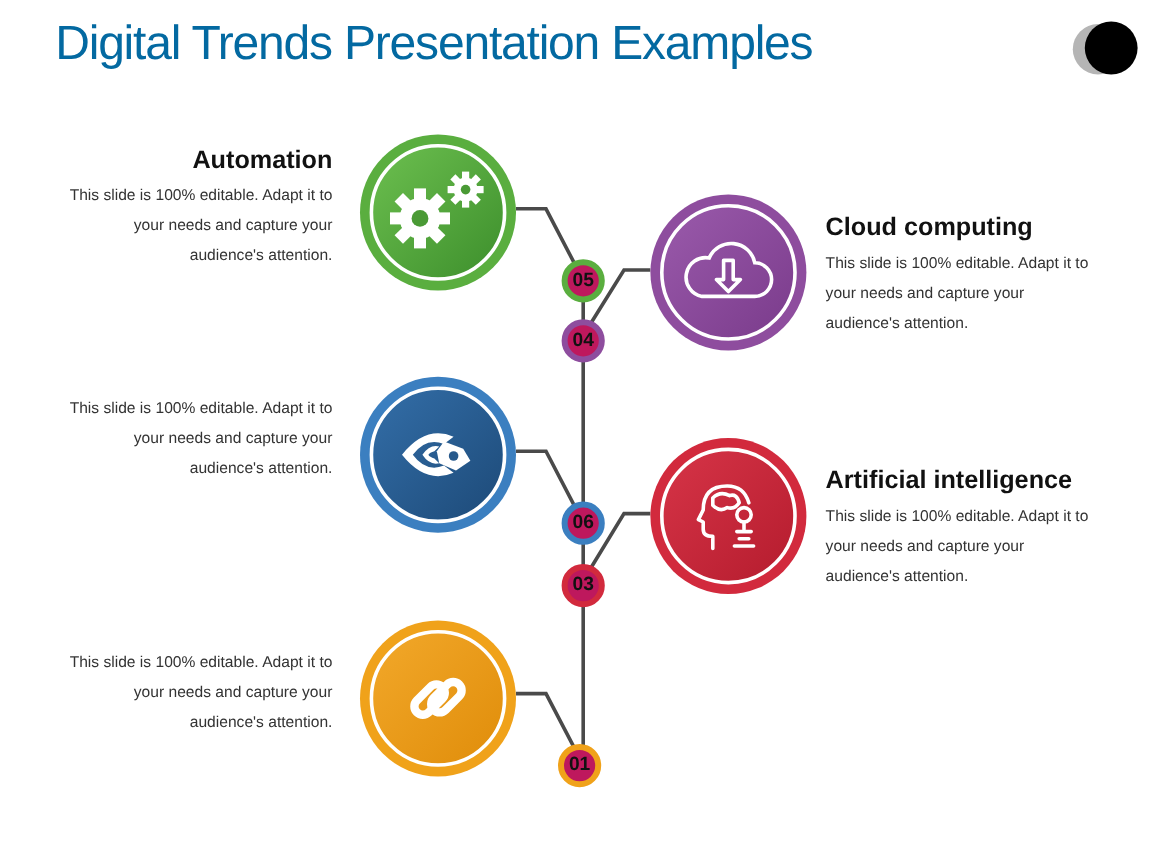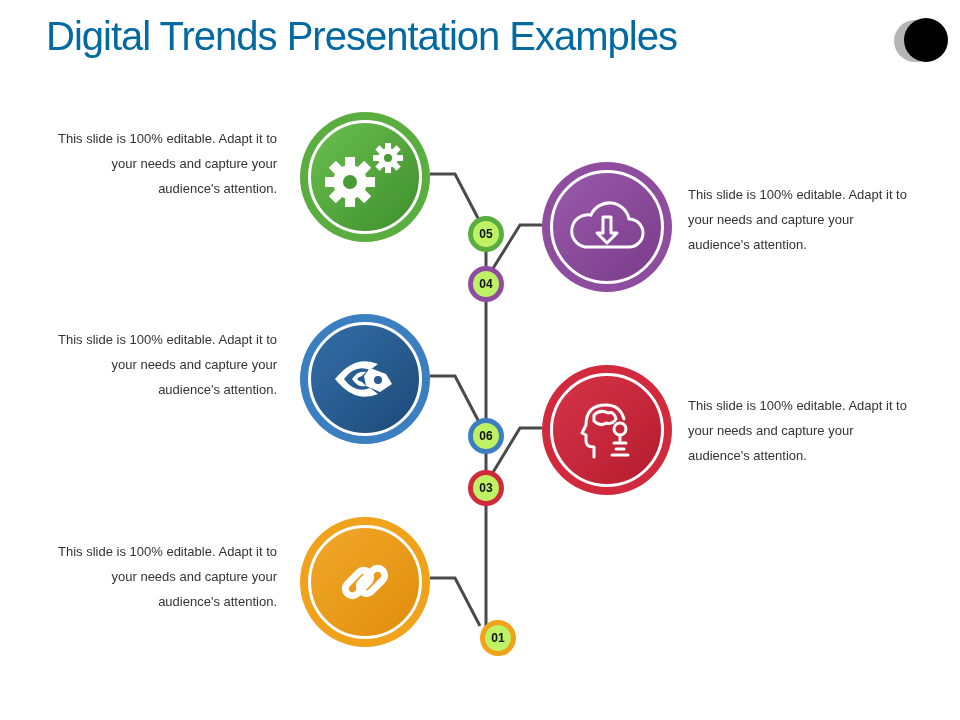--- a/index.html
+++ b/index.html
@@ -20,23 +20,23 @@
   .big {
     position: absolute; width: 130px; height: 130px; border-radius: 50%; box-sizing: border-box;
     display: flex; align-items: center; justify-content: center;
   }
   .big .inner {
     width: 114px; height: 114px; border-radius: 50%; box-sizing: border-box;
     border: 3px solid #fff; display: flex; align-items: center; justify-content: center;
   }
   .num {
     position: absolute; width: 36px; height: 36px; border-radius: 50%; box-sizing: border-box;
-    background: #bef264; border-width: 5px; border-style: solid;
+    background: #be185d; border-width: 5px; border-style: solid;
     display: flex; align-items: center; justify-content: center;
-    font-size: 12px; font-weight: bold; color: #111;
+    font-size: 16px; font-weight: bold; color: #111;
   }
   .block { position: absolute; width: 225px; }
   .block.left { text-align: right; }
   .block.right { text-align: left; }
   .block h3 { margin: 0; font-size: 21px; font-weight: bold; color: #111; }
   .block p { margin: 4px 0 0 0; font-size: 13px; line-height: 25px; color: #333; }
 </style>
 </head>
 <body>
 
@@ -51,20 +51,21 @@
     <line x1="486" y1="234" x2="486" y2="637"></line>
     <polyline points="430,174 455,174 480,222"></polyline>
     <polyline points="542,225 520,225 492,270"></polyline>
     <polyline points="430,376 455,376 480,424"></polyline>
     <polyline points="542,428 520,428 492,474"></polyline>
     <polyline points="430,578 455,578 480,626"></polyline>
   </g>
 </svg>
 
 <div class="block left" style="left:52px; top:122px;">
+  <h3>Automation</h3>
   <p>This slide is 100% editable. Adapt it to your needs and capture your audience's attention.</p>
 </div>
 <div class="big" style="left:300px; top:112px; background:#5aae3f;">
   <div class="inner" style="background:linear-gradient(135deg,#6cbf4f,#3d8f2c);">
     <svg width="90" height="70" viewBox="0 0 90 70">
       <g fill="#fff">
         <circle cx="30" cy="40" r="17"></circle>
         <g transform="translate(30,40)">
           <rect x="-5" y="-25" width="10" height="10"></rect>
             <rect x="-5" y="15" width="10" height="10"></rect>
@@ -101,20 +102,21 @@
 <div class="big" style="left:542px; top:162px; background:#8e4d9e;">
   <div class="inner" style="background:linear-gradient(135deg,#9a5aab,#7a3b8b);">
     <svg width="80" height="60" viewBox="0 0 80 60">
       <path d="M18 50 H62 A14 14 0 0 0 62 22 A20 20 0 0 0 24 18 A16 16 0 0 0 18 50 Z" fill="none" stroke="#fff" stroke-width="3"></path>
       <path d="M36 20 V36 H30 L40 46 L50 36 H44 V20 Z" fill="none" stroke="#fff" stroke-width="3" stroke-linejoin="round"></path>
     </svg>
   </div>
 </div>
 <div class="num" style="left:468px; top:266px; border-color:#8e4d9e;">04</div>
 <div class="block right" style="left:688px; top:178px;">
+  <h3>Cloud computing</h3>
   <p>This slide is 100% editable. Adapt it to your needs and capture your audience's attention.</p>
 </div>
 
 <div class="block left" style="left:52px; top:323px;">
   <p>This slide is 100% editable. Adapt it to your needs and capture your audience's attention.</p>
 </div>
 <div class="big" style="left:300px; top:314px; background:#3b7fc0;">
   <div class="inner" style="background:linear-gradient(135deg,#336ea8,#1d4a78);">
     <svg width="70" height="50" viewBox="0 0 70 50">
       <path d="M5 25 Q25 0 48 10 L40 16 Q25 10 14 25 Q25 40 40 34 L48 40 Q25 50 5 25 Z" fill="#fff"></path>
@@ -133,29 +135,30 @@
         <path d="M22 62 V52 Q14 52 14 46 V40 L10 38 L14 30 Q14 10 34 10 Q48 10 52 24"></path>
         <path d="M22 20 Q28 14 36 18 Q42 16 44 24 Q40 30 34 28 Q28 32 22 26 Z"></path>
         <circle cx="48" cy="34" r="6"></circle>
         <path d="M48 40 V46 M42 48 H54 M44 54 H52 M40 60 H56"></path>
       </g>
     </svg>
   </div>
 </div>
 <div class="num" style="left:468px; top:470px; border-color:#d22a3d;">03</div>
 <div class="block right" style="left:688px; top:389px;">
+  <h3>Artificial intelligence</h3>
   <p>This slide is 100% editable. Adapt it to your needs and capture your audience's attention.</p>
 </div>
 
 <div class="block left" style="left:52px; top:535px;">
   <p>This slide is 100% editable. Adapt it to your needs and capture your audience's attention.</p>
 </div>
 <div class="big" style="left:300px; top:517px; background:#f0a21a;">
   <div class="inner" style="background:linear-gradient(135deg,#f2a82a,#e08d0a);">
     <svg width="60" height="60" viewBox="0 0 60 60">
       <g fill="none" stroke="#fff" stroke-width="7" stroke-linecap="round">
         <rect x="8" y="24" width="30" height="14" rx="7" transform="rotate(-45 23 31)"></rect>
         <rect x="22" y="22" width="30" height="14" rx="7" transform="rotate(-45 37 29)"></rect>
       </g>
     </svg>
   </div>
 </div>
-<div class="num" style="left:480px; top:620px; border-color:#f0a21a;">01</div>
+<div class="num" style="left:465px; top:620px; border-color:#f0a21a;">01</div>
 
 </body></html>

